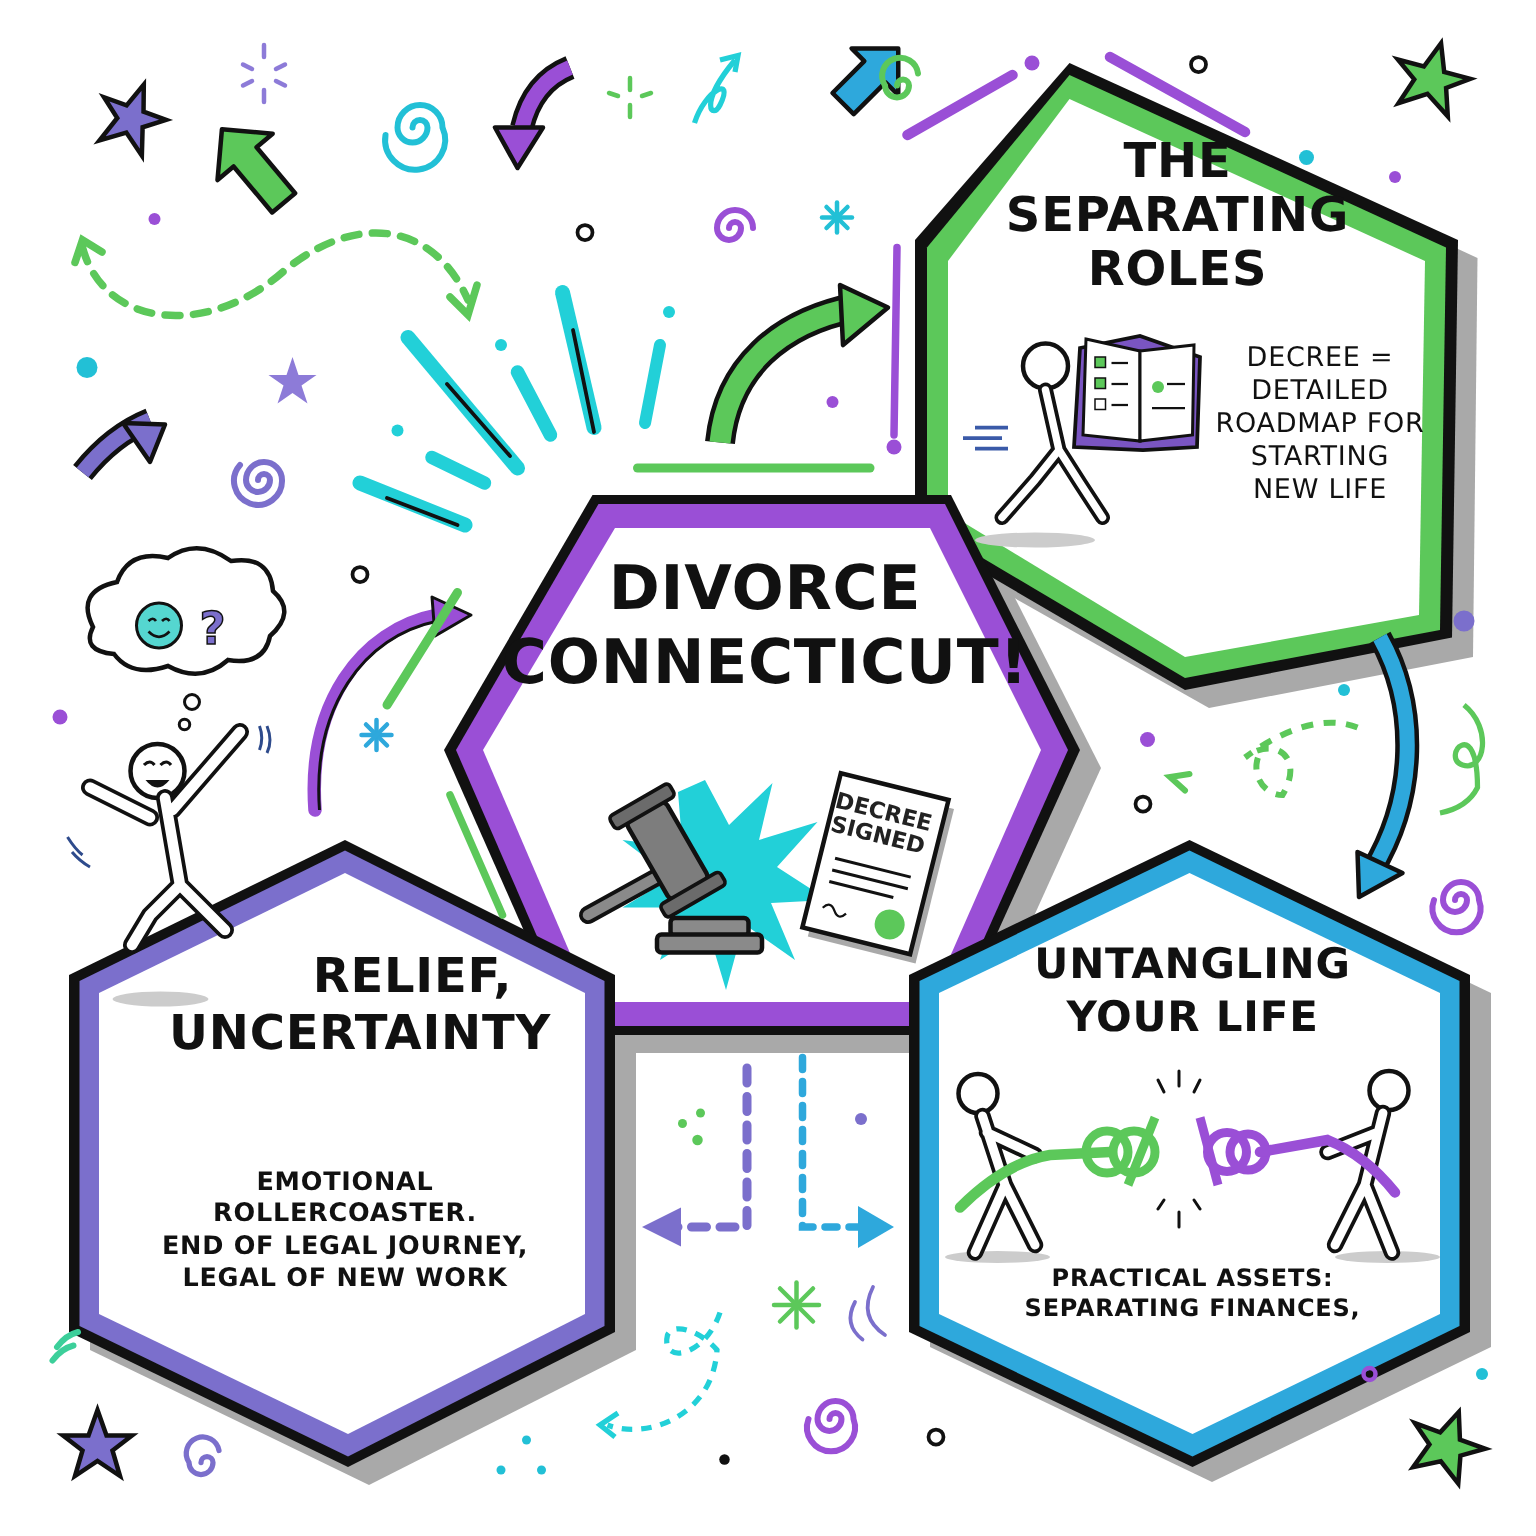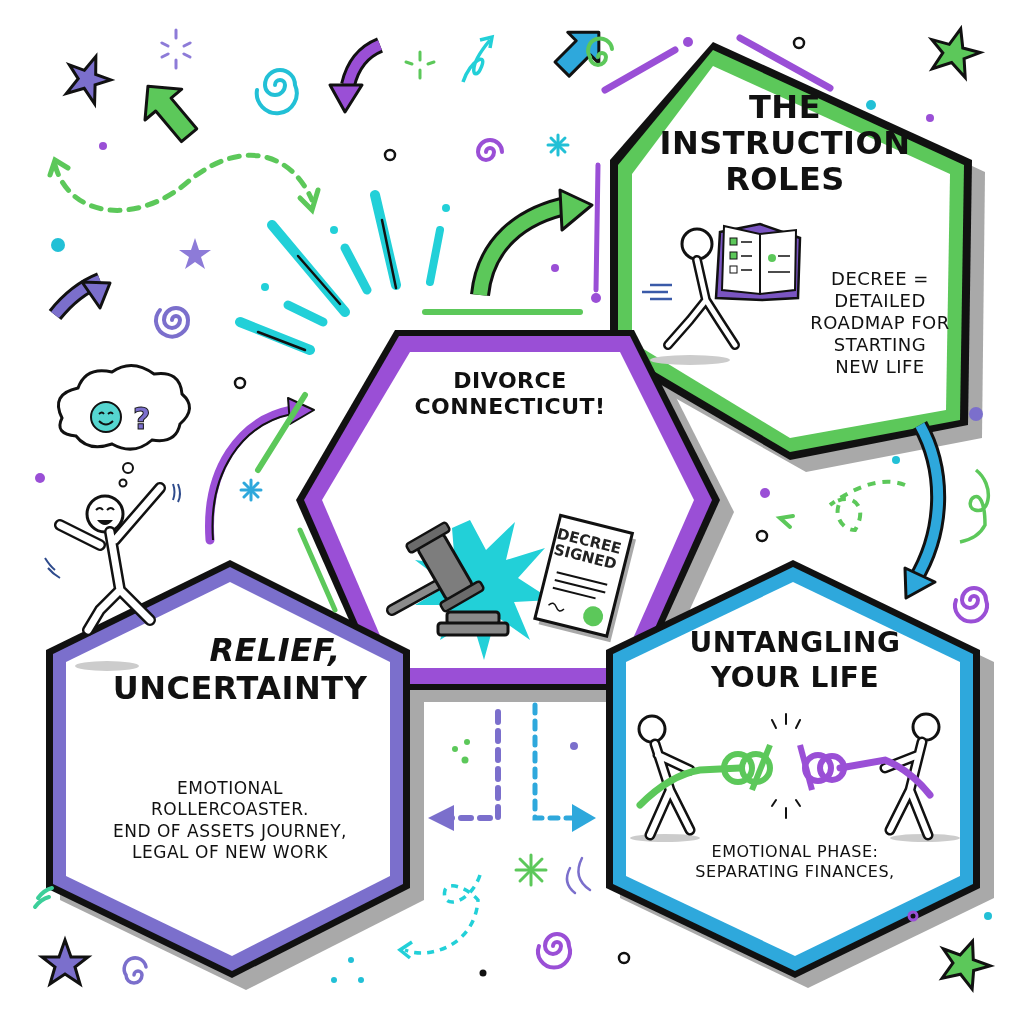--- a/index.html
+++ b/index.html
@@ -1,21 +1,21 @@
 <!DOCTYPE html>
 <html><head>
 <meta charset="utf-8">
 <style>
   html, body { margin:0; padding:0; background:#ffffff; }
   body { width:1024px; height:1024px; position:relative; overflow:hidden; font-family:"DejaVu Sans", sans-serif; }
   #canvas { position:absolute; left:0; top:0; width:1024px; height:1024px; }
   .txt { position:absolute; text-align:center; color:#111; font-family:"DejaVu Sans", sans-serif; letter-spacing:0.5px; line-height:1.12; }
   .title-xl { font-weight:bold; font-size:36px;text-align:center; }
   .title-l { font-weight:bold; font-size:34px; }
-  .body-s { font-size:19px; font-weight:normal; }
+  .body-s { font-size:19px; font-weight:bold; }
   .body-m { font-size:20px; font-weight:normal; }
   .line { display:block; white-space:nowrap; }
   .doc-label { position:absolute; font-weight:bold; font-size:15px; color:#222; transform:rotate(14deg); text-align:center; line-height:1.05; }
 </style>
 </head>
 <body>
 
 <svg id="canvas" width="1024" height="1024" viewBox="0 0 1024 1024" xmlns="http://www.w3.org/2000/svg">
   <defs>
     <marker id="ahPurple" viewBox="0 0 10 10" refX="5" refY="5" markerWidth="5" markerHeight="5" orient="auto">
@@ -315,51 +315,51 @@
       <circle cx="988" cy="916" r="4" fill="#22c0d6"></circle>
       <circle cx="351" cy="960" r="3" fill="#22c0d6"></circle>
       <circle cx="361" cy="980" r="3" fill="#22c0d6"></circle>
       <circle cx="334" cy="980" r="3" fill="#22c0d6"></circle>
     </g>
   </g>
 </svg>
 
 <div class="txt title-xl" style="left:618px; top:90px; width:200px; font-size:32px; width:300px; left:635px;">
   <span class="line">THE</span>
-  <span class="line">INSTRUCTION</span>
+  <span class="line">SEPARATING</span>
   <span class="line">ROLES</span>
 </div>
-<div class="txt body-m" style="left:805px; top:228px; width:150px; font-size:18px; line-height:1.22;margin-top:40px;">
+<div class="txt body-m" style="left:805px; top:228px; width:150px; font-size:18px; line-height:1.22;">
   <span class="line">DECREE =</span>
   <span class="line">DETAILED</span>
   <span class="line">ROADMAP FOR</span>
   <span class="line">STARTING</span>
   <span class="line">NEW LIFE</span>
 </div>
 
-<div class="txt title-xl" style="left:330px; top:368px; width:360px; font-size:22px; line-height:1.2;">
+<div class="txt title-xl" style="left:330px; top:368px; width:360px; font-size:41px; line-height:1.2;">
   <span class="line">DIVORCE</span>
   <span class="line">CONNECTICUT!</span>
 </div>
 <div class="doc-label" style="left:552px; top:534px; width:70px;">
   <span class="line">DECREE</span>
   <span class="line">SIGNED</span>
 </div>
 
 <div class="txt title-l" style="left:80px; top:632px; width:320px; font-size:32px; line-height:1.18;">
-  <span class="line" style="padding-left:70px;font-style:italic;">RELIEF,</span>
+  <span class="line" style="padding-left:70px;">RELIEF,</span>
   <span class="line">UNCERTAINTY</span>
 </div>
 <div class="txt body-s" style="left:80px; top:778px; width:300px; font-size:17px; line-height:1.25;">
   <span class="line">EMOTIONAL</span>
   <span class="line">ROLLERCOASTER.</span>
-  <span class="line">END OF ASSETS JOURNEY,</span>
+  <span class="line">END OF LEGAL JOURNEY,</span>
   <span class="line">LEGAL OF NEW WORK</span>
 </div>
 
 <div class="txt title-l" style="left:640px; top:625px; width:310px; font-size:28px; line-height:1.25;">
   <span class="line">UNTANGLING</span>
   <span class="line">YOUR LIFE</span>
 </div>
 <div class="txt body-s" style="left:640px; top:842px; width:310px; font-size:16px; line-height:1.25;">
-  <span class="line">EMOTIONAL PHASE:</span>
+  <span class="line">PRACTICAL ASSETS:</span>
   <span class="line">SEPARATING FINANCES,</span>
 </div>
 
 </body></html>

